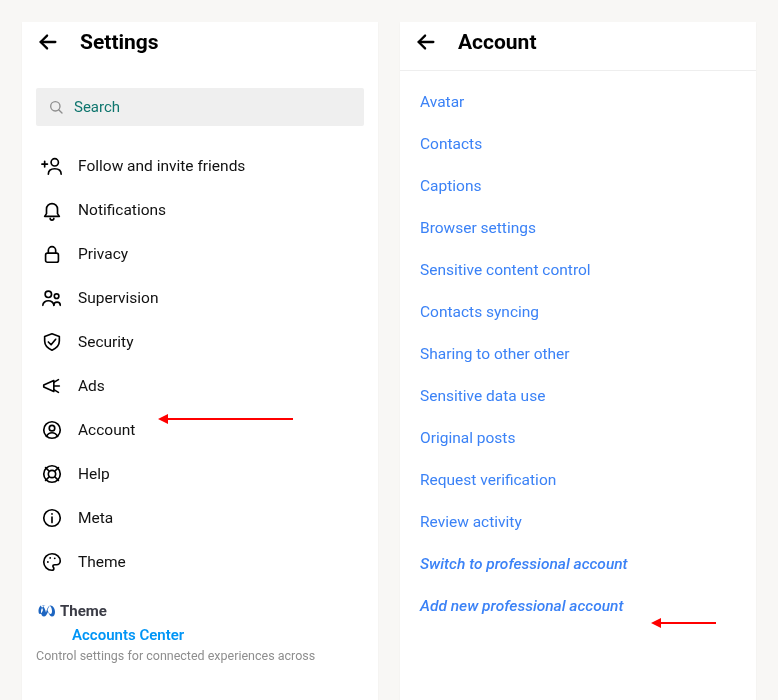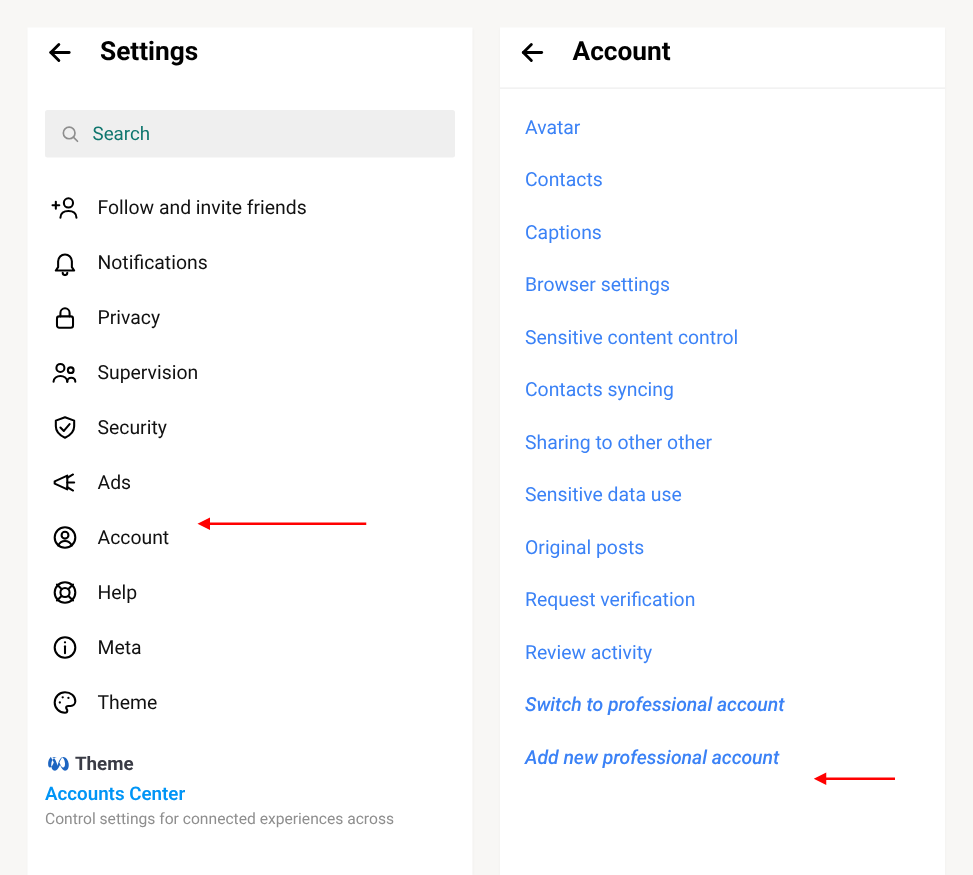--- a/index.html
+++ b/index.html
@@ -82,20 +82,21 @@
     font-weight: 700;
     font-size: 15px;
     gap: 4px;
   }
   .accounts-center {
     color: #0095f6;
     font-size: 15px;
     font-weight: 600;
     margin-top: 6px;
     cursor: pointer;
+    margin-left: 36px;
   }
   .meta-desc {
     color: #8e8e8e;
     font-size: 12.5px;
     padding: 0 14px 8px;
   }
 
   .account-list { padding: 4px 0; }
   .account-item {
     padding: 12px 20px;

